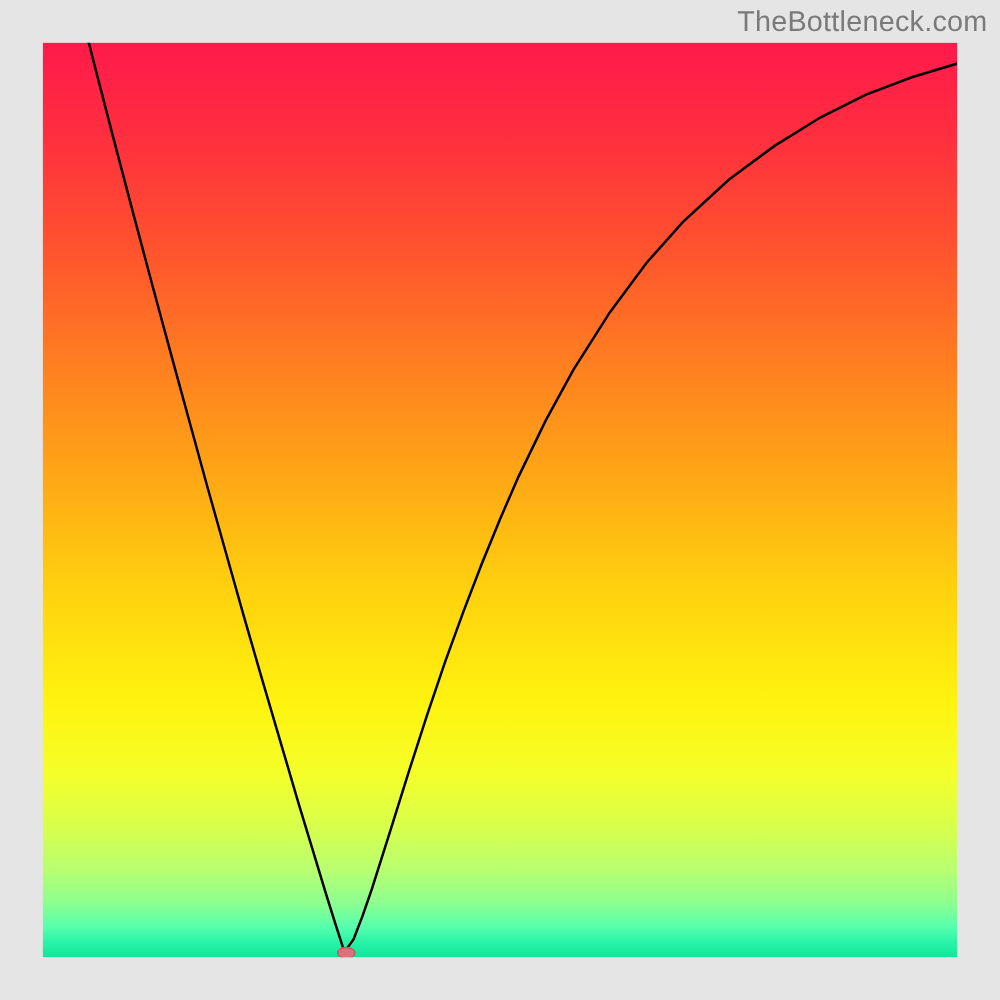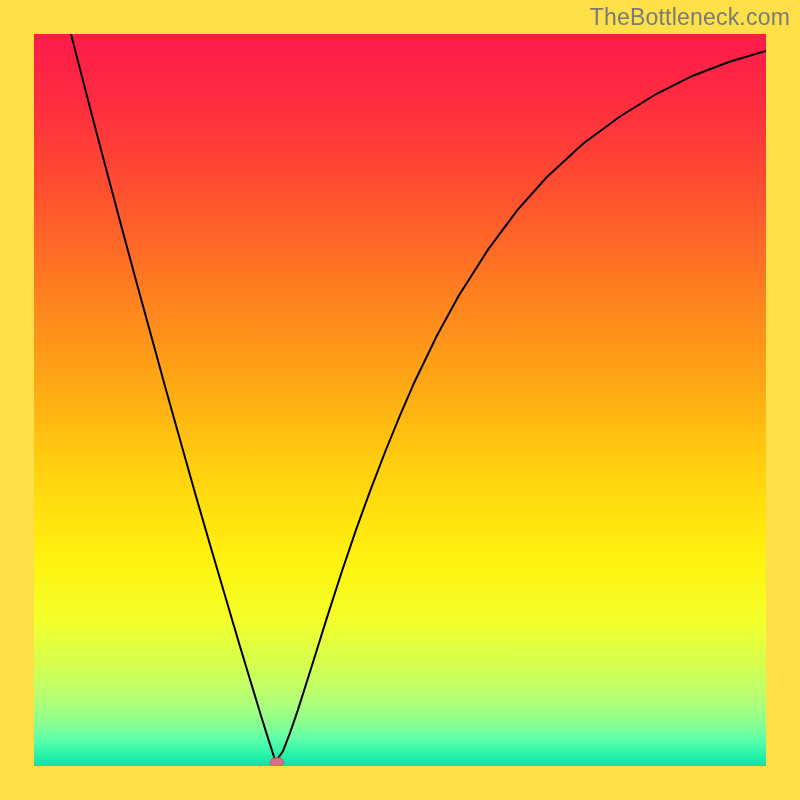--- a/index.html
+++ b/index.html
@@ -10,21 +10,21 @@
     background: #000;
     overflow: hidden;
     font-family: Arial, Helvetica, sans-serif;
   }
   .frame {
     position: absolute;
     top: 0;
     left: 0;
     width: 800px;
     height: 800px;
-    background: #fde047;
+    background: #e5e5e5;
   }
   .plot {
     position: absolute;
     top: 34px;
     left: 34px;
     width: 732px;
     height: 732px;
     overflow: hidden;
   }
   .attribution {

